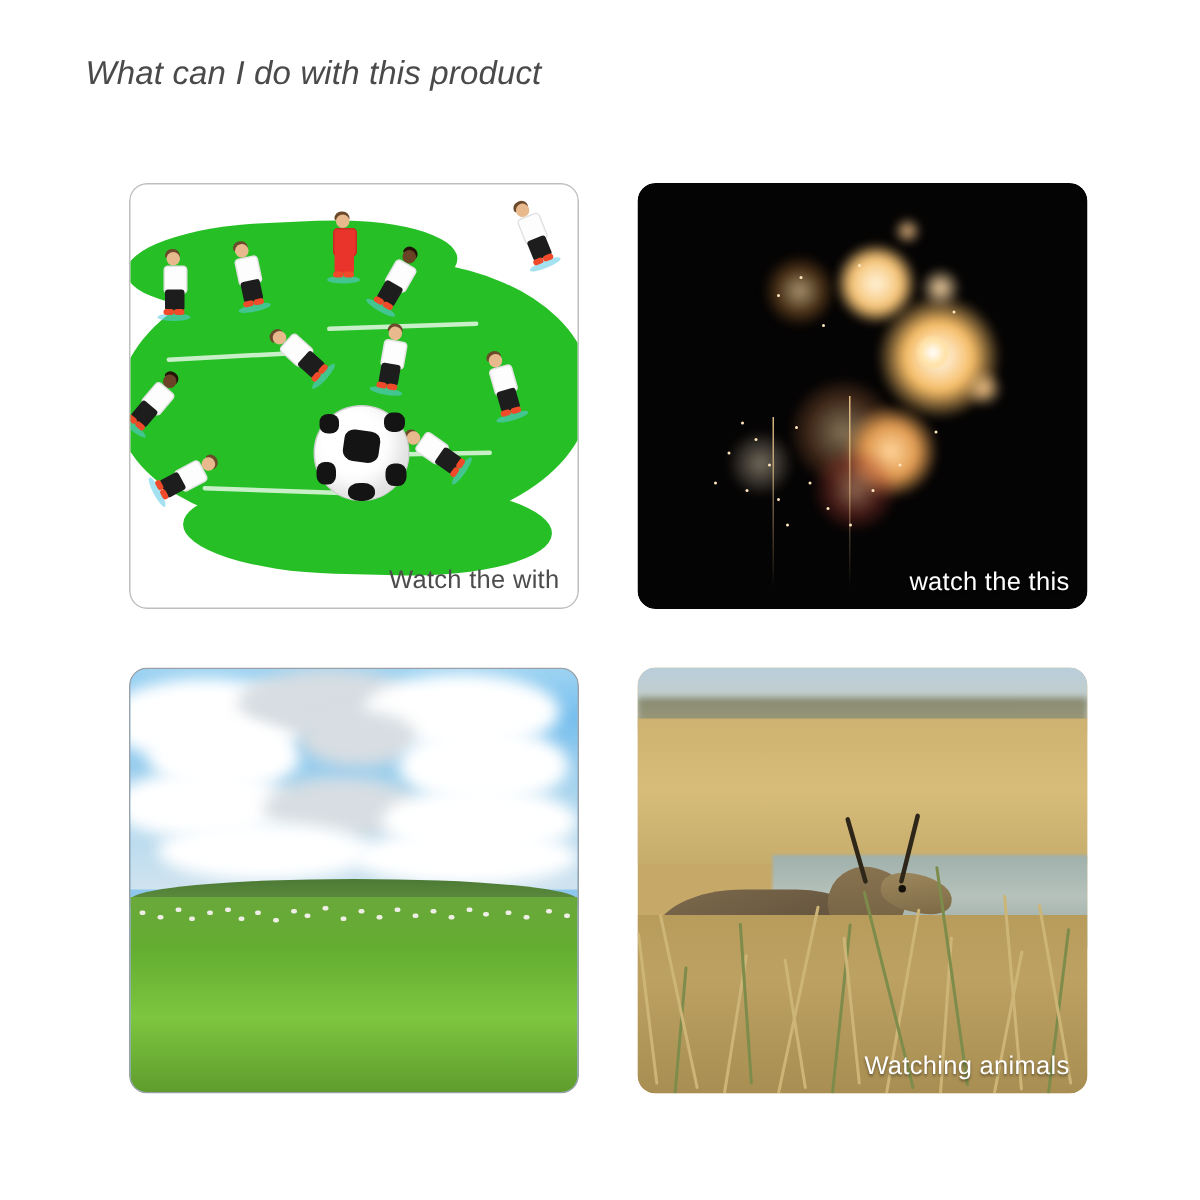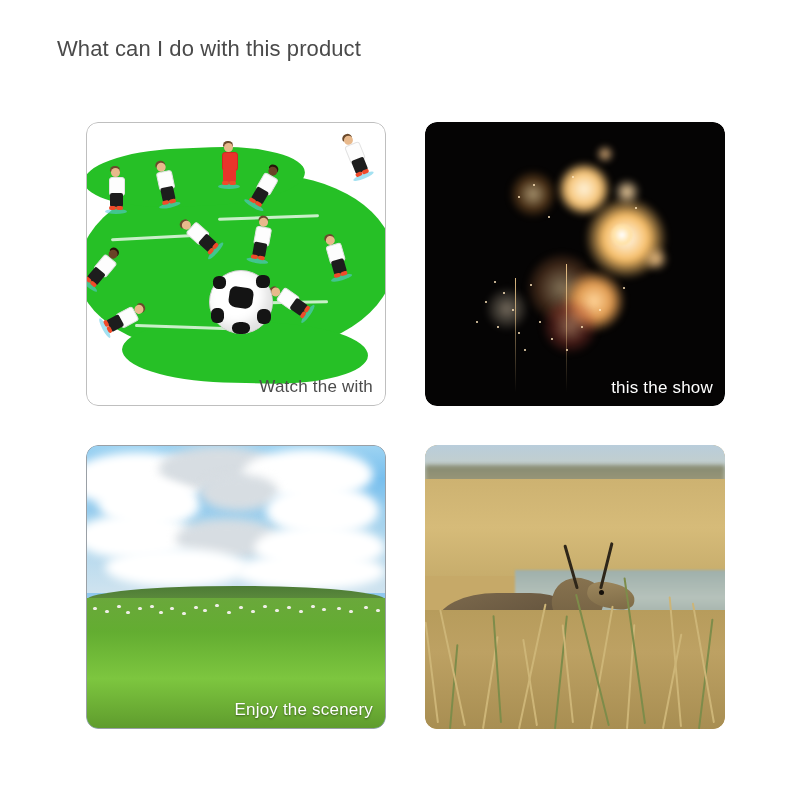--- a/index.html
+++ b/index.html
@@ -9,21 +9,21 @@
     background:#ffffff;
     font-family:"Liberation Sans","DejaVu Sans",sans-serif;
     overflow:hidden;
     position:relative;
   }
   .page{position:absolute;inset:0;}
 
   .page-title{
     position:absolute;left:57px;top:36px;
     font-size:22px;font-weight:400;color:#4a4a4a;
-    letter-spacing:.1px;white-space:nowrap;
+    letter-spacing:.1px;white-space:nowrap;font-style:italic;
   }
 
   .grid{
     position:absolute;left:86px;top:122px;
     width:640px;height:600px;
   }
   .card{
     position:absolute;width:300px;height:284px;
     border-radius:12px;overflow:hidden;
   }
@@ -297,21 +297,21 @@
         <div class="spark" style="left:66%;top:58%;"></div>
           <div class="spark" style="left:70%;top:30%;"></div>
         <div class="spark" style="left:36%;top:22%;"></div>
           <div class="spark" style="left:31%;top:26%;"></div>
         <div class="spark" style="left:41%;top:33%;"></div>
           <div class="spark" style="left:49%;top:19%;"></div>
 
         <div class="trail" style="left:30%;top:55%;height:40%;"></div>
         <div class="trail" style="left:47%;top:50%;height:45%;"></div>
 
-        <div class="caption light">this the show</div>
+        <div class="caption light">watch the this</div>
       </div>
     </div>
 
     <div class="card c3">
       <div class="frame">
         <div class="sky"></div>
 
         <div class="cloud" style="left:-6%;top:2%;width:46%;height:20%;"></div>
         <div class="cloud grayish" style="left:24%;top:0%;width:40%;height:16%;"></div>
         <div class="cloud" style="left:52%;top:1%;width:44%;height:18%;"></div>
@@ -348,21 +348,20 @@
             <div class="sheep" style="left:67%;top:25%;"></div>
           <div class="sheep" style="left:71%;top:56%;"></div>
             <div class="sheep" style="left:75%;top:20%;"></div>
           <div class="sheep" style="left:79%;top:40%;"></div>
             <div class="sheep" style="left:84%;top:30%;"></div>
           <div class="sheep" style="left:88%;top:52%;"></div>
             <div class="sheep" style="left:93%;top:26%;"></div>
           <div class="sheep" style="left:97%;top:44%;"></div>
         </div>
 
-        <div class="caption light">Enjoy the scenery</div>
       </div>
     </div>
 
     <div class="card c4">
       <div class="frame">
         <div class="sav-sky"></div>
         <div class="treeline"></div>
         <div class="far-grass"></div>
         <div class="water"></div>
 
@@ -394,17 +393,18 @@
           <div class="blade" style="left:55%;bottom:0%;height:44%;transform:rotate(10deg);"></div>
           <div class="blade green" style="left:61%;bottom:1%;height:48%;transform:rotate(-14deg);"></div>
           <div class="blade" style="left:67%;bottom:0%;height:37%;transform:rotate(4deg);"></div>
           <div class="blade green" style="left:73%;bottom:2%;height:52%;transform:rotate(-8deg);"></div>
           <div class="blade" style="left:79%;bottom:0%;height:34%;transform:rotate(11deg);"></div>
           <div class="blade" style="left:85%;bottom:1%;height:46%;transform:rotate(-5deg);"></div>
           <div class="blade green" style="left:91%;bottom:0%;height:39%;transform:rotate(7deg);"></div>
           <div class="blade" style="left:96%;bottom:2%;height:43%;transform:rotate(-10deg);"></div>
         </div>
 
+        <div class="caption light">Watching animals</div>
       </div>
     </div>
 
   </div>
 </div>
 
 </body></html>

